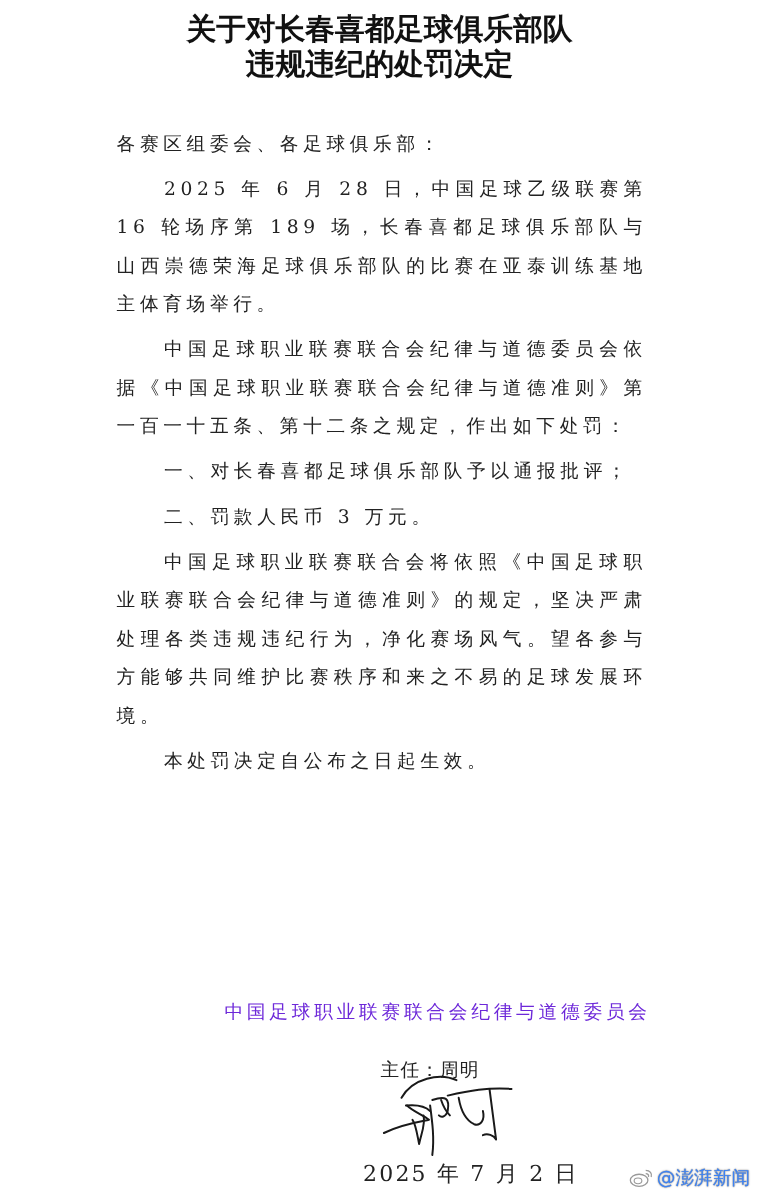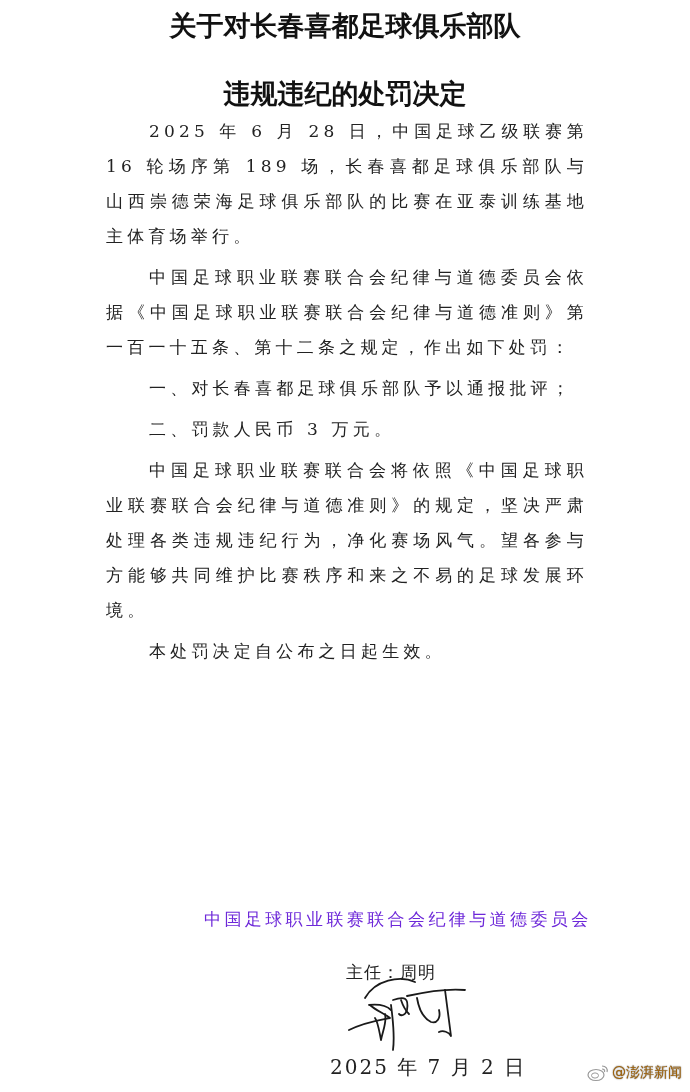--- a/index.html
+++ b/index.html
@@ -20,21 +20,21 @@
       left: 0;
       width: 690px;
       text-align: center;
       font-weight: bold;
       font-size: 27px;
       letter-spacing: 0px;
       color: #111;
       font-family: "DejaVu Serif", "Liberation Serif", serif;
     }
     .title.l1 { top: 8px; }
-    .title.l2 { top: 40px; margin-top: 36px; }
+    .title.l2 { top: 40px; }
 
     .body-block {
       position: absolute;
       left: 106px;
       top: 114px;
       width: 482px;
       font-size: 17px;
       line-height: 35px;
       letter-spacing: 4.2px;
       color: #222;
@@ -87,37 +87,38 @@
       color: #222;
       white-space: nowrap;
     }
     .watermark {
       position: absolute;
       right: 8px;
       bottom: 10px;
       display: flex;
       align-items: center;
       gap: 3px;
-      color: #a16207;
+      color: #3b82f6;
       font-family: "DejaVu Sans", "Liberation Sans", sans-serif;
-      font-size: 14px;
+      font-size: 17px;
       text-shadow: 0 0 1px #9a9a9a, 0 0 1px #9a9a9a, 0 0 2px #b0b0b0;
       white-space: nowrap;
     }
     .watermark svg { display: block; }
   </style>
 </head>
 <body>
 
 <div>
 
   <div class="title l1">关于对长春喜都足球俱乐部队</div>
   <div class="title l2">违规违纪的处罚决定</div>
 
   <div class="body-block">
+    <p class="salutation">各赛区组委会、各足球俱乐部：</p>
     <p class="indent">2025 年 6 月 28 日，中国足球乙级联赛第 16 轮场序第 189 场，长春喜都足球俱乐部队与山西崇德荣海足球俱乐部队的比赛在亚泰训练基地主体育场举行。</p>
     <p class="indent">中国足球职业联赛联合会纪律与道德委员会依据《中国足球职业联赛联合会纪律与道德准则》第一百一十五条、第十二条之规定，作出如下处罚：</p>
     <p class="indent">一、对长春喜都足球俱乐部队予以通报批评；</p>
     <p class="indent">二、罚款人民币 3 万元。</p>
     <p class="indent">中国足球职业联赛联合会将依照《中国足球职业联赛联合会纪律与道德准则》的规定，坚决严肃处理各类违规违纪行为，净化赛场风气。望各参与方能够共同维护比赛秩序和来之不易的足球发展环境。</p>
     <p class="indent">本处罚决定自公布之日起生效。</p>
   </div>
 
   <div class="sign-committee">中国足球职业联赛联合会纪律与道德委员会</div>
   <div class="sign-director">主任：周明</div>

